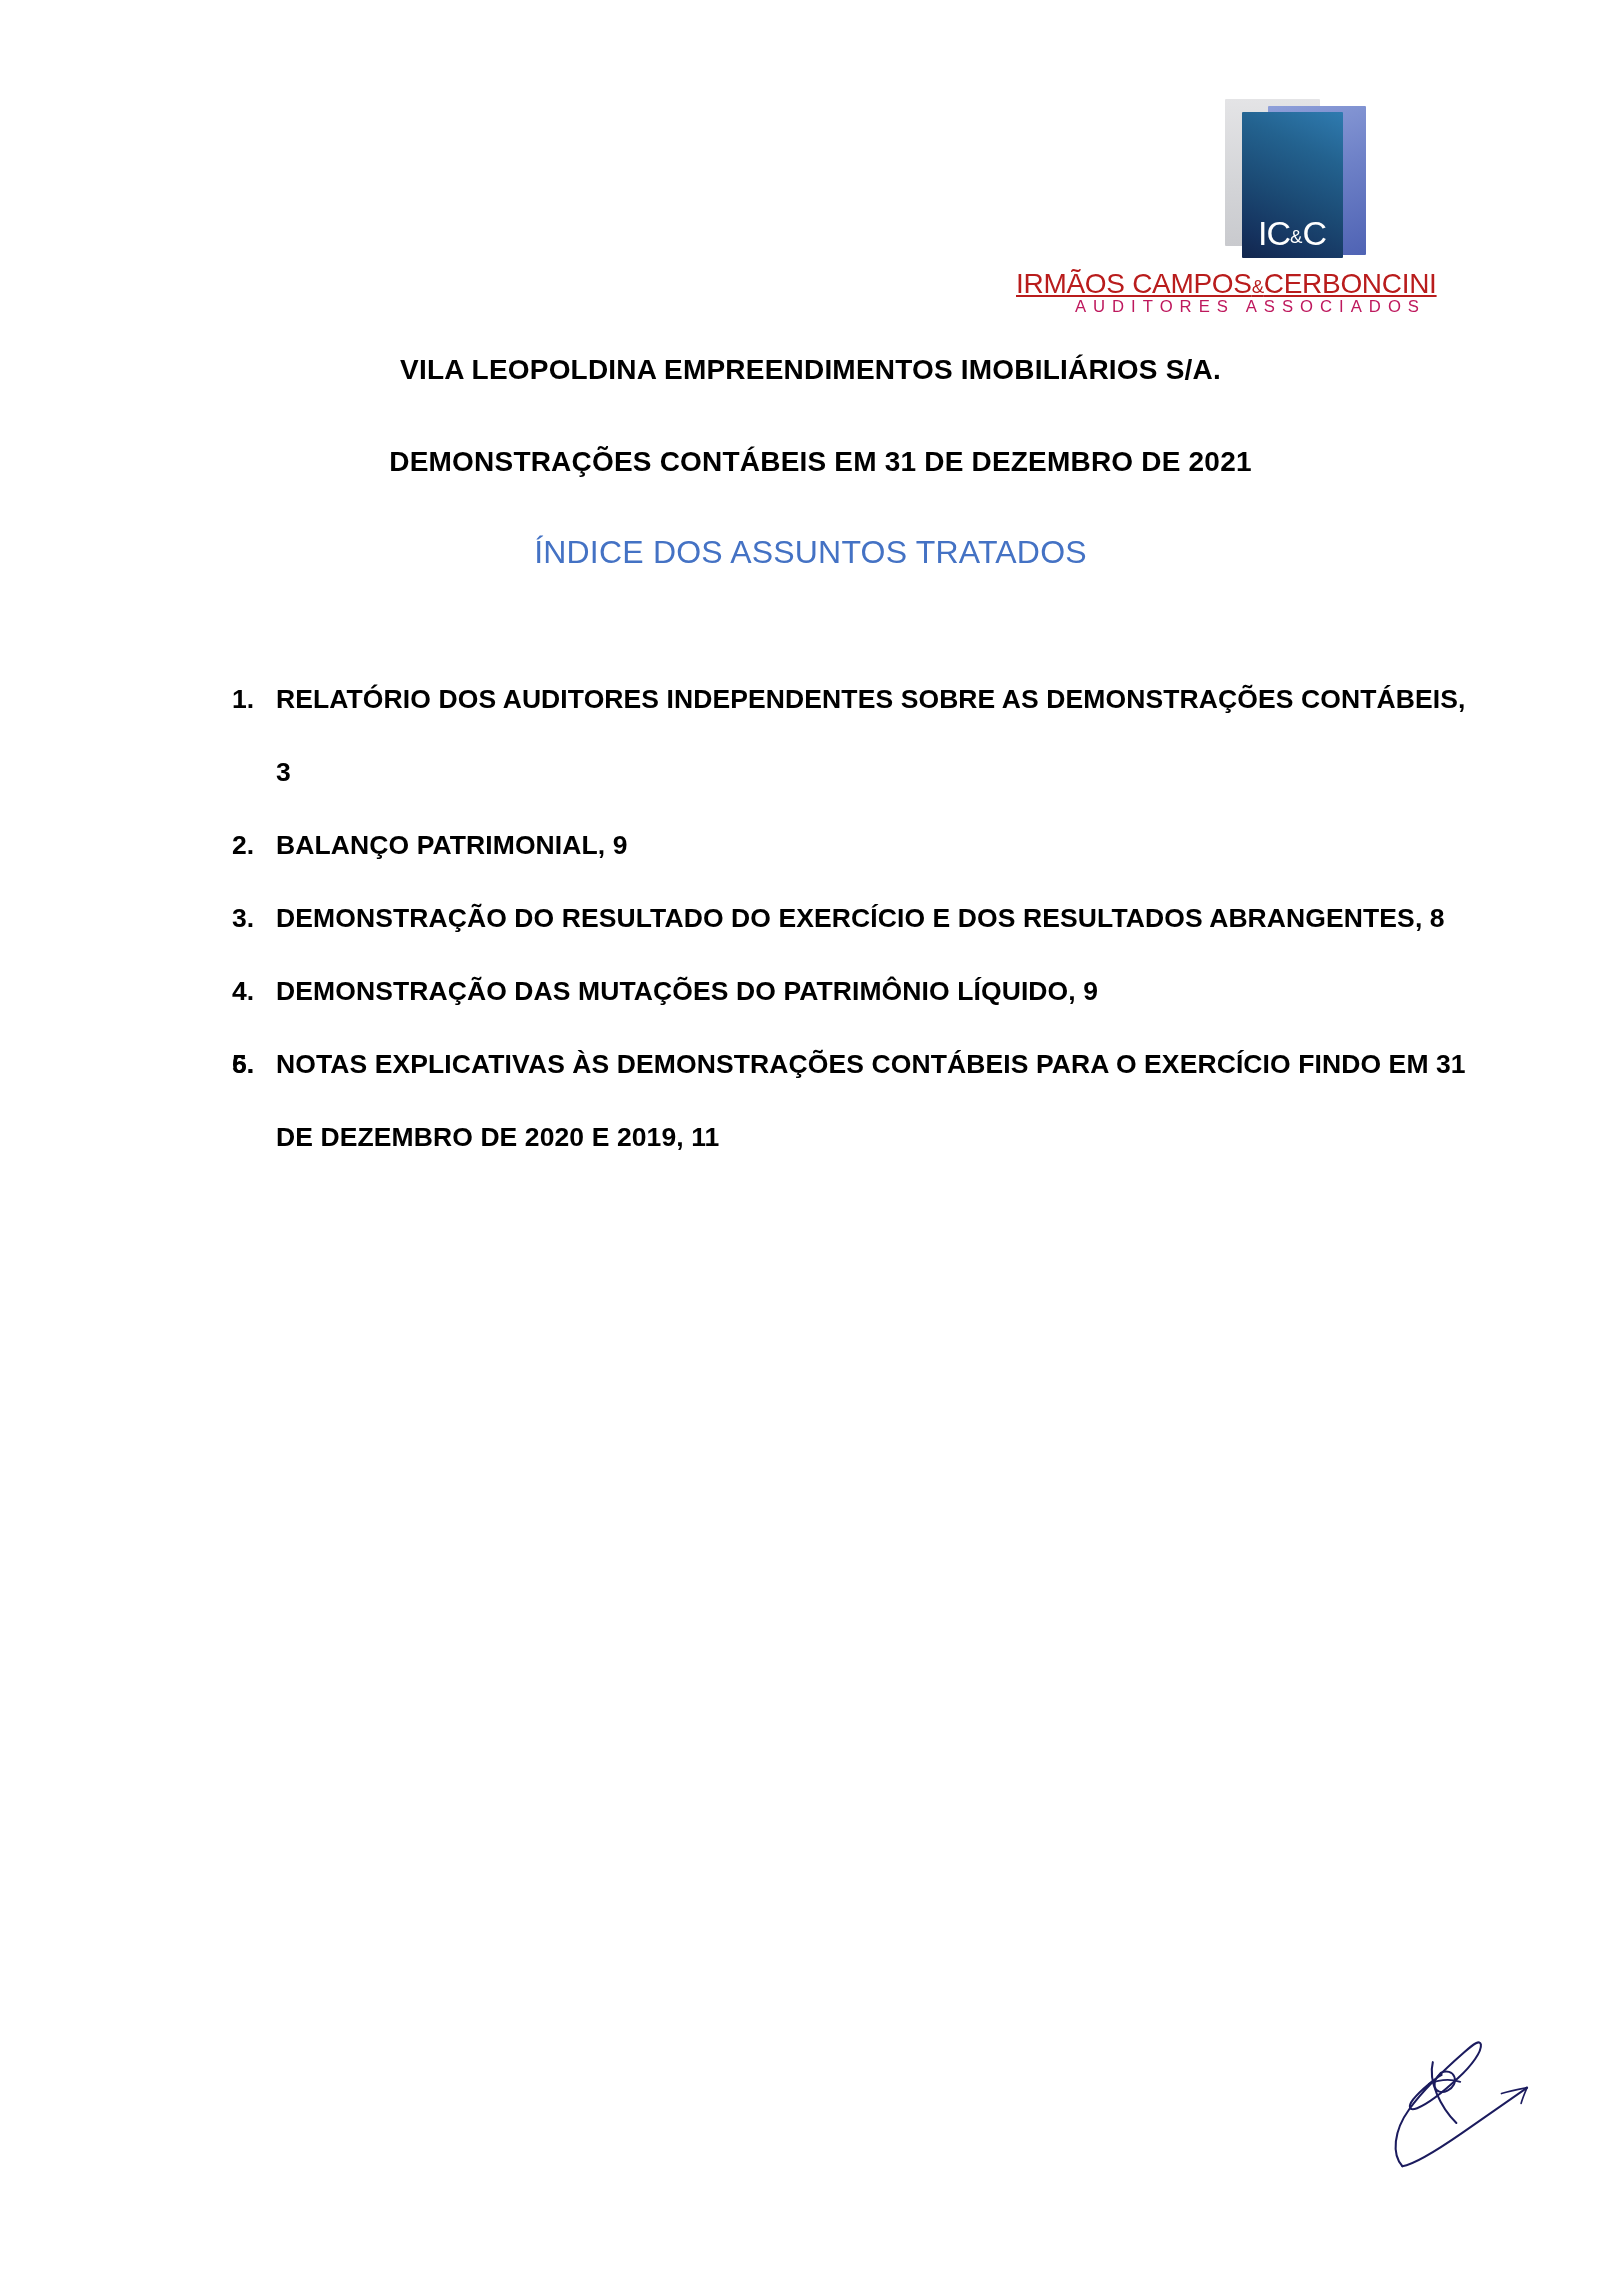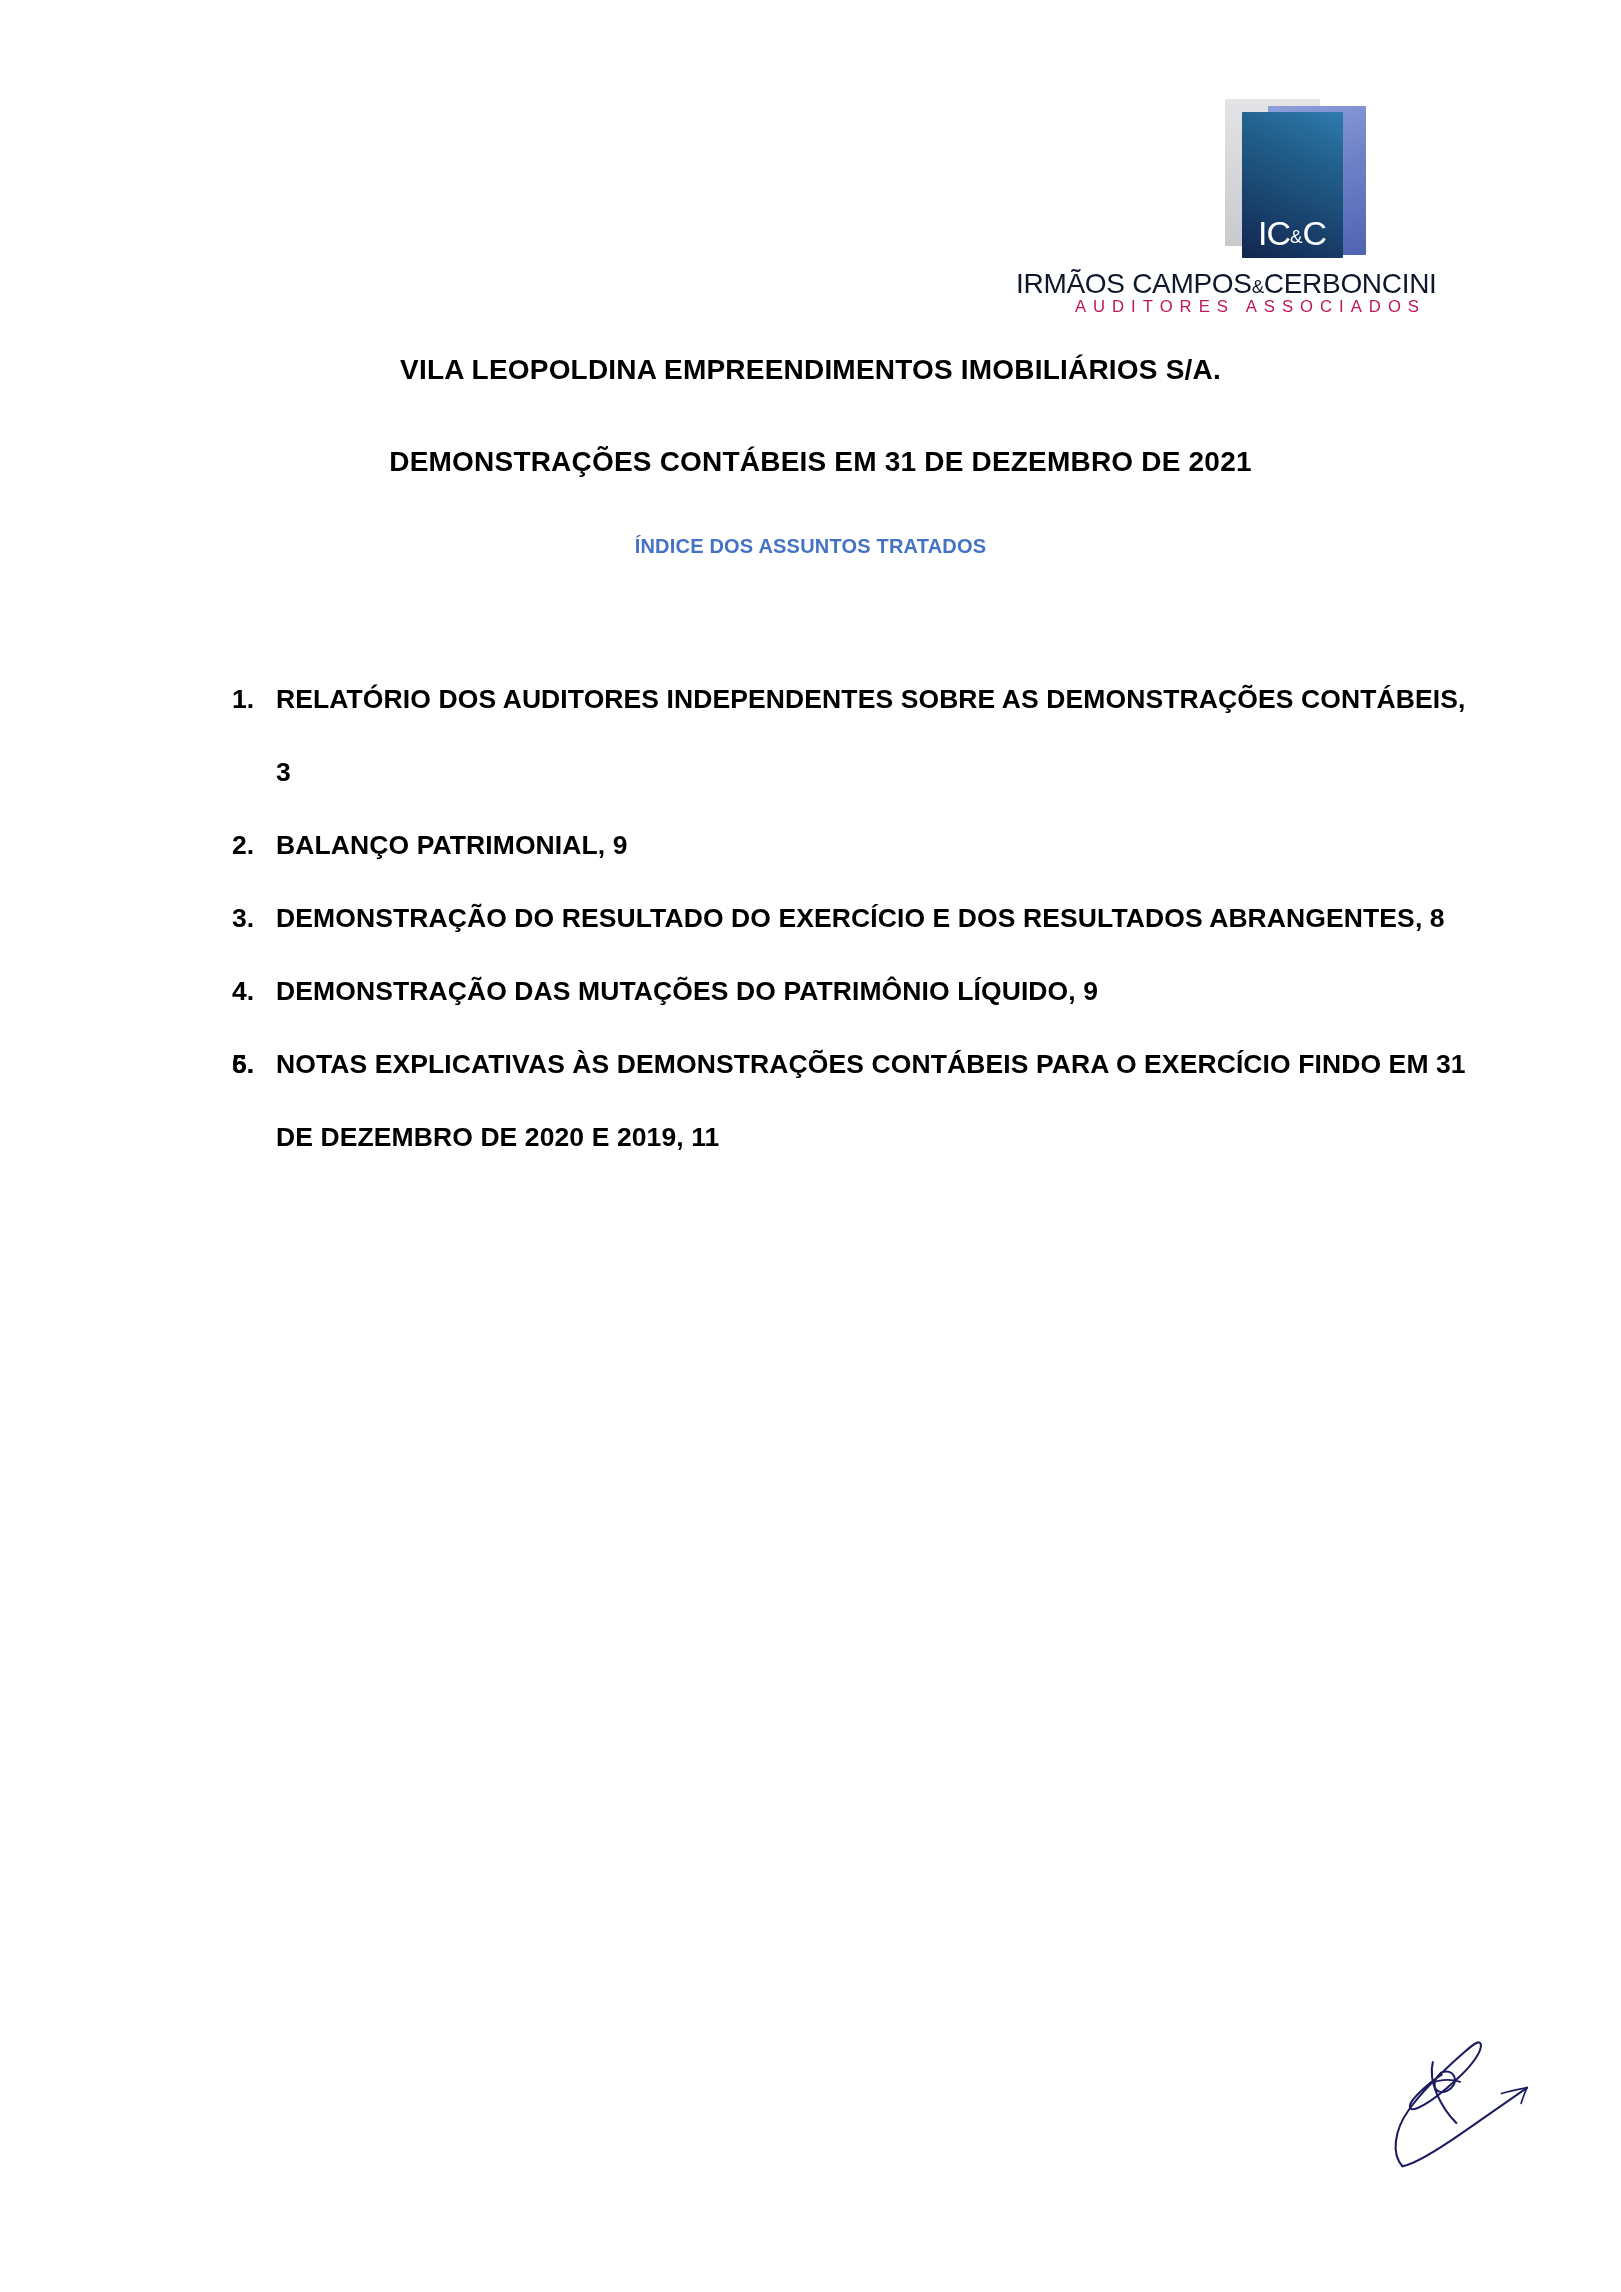--- a/index.html
+++ b/index.html
@@ -79,23 +79,24 @@
     letter-spacing: 0;
   }
   .logo-name {
     position: absolute;
     left: 0;
     top: 179px;
     width: 412px;
     font-family: "Liberation Sans", sans-serif;
     font-size: 28px;
     line-height: 1.05;
-    color: #0f172a;
+    color: #b91c1c;
     white-space: nowrap;
     letter-spacing: -0.3px;
+    text-decoration: underline;
   }
   .logo-name .amp-small {
     font-size: 18.6px;
   }
   .logo-tagline {
     position: absolute;
     left: 0;
     top: 209px;
     width: 412px;
     text-align: right;
@@ -124,22 +125,22 @@
     letter-spacing: 0.2px;
     color: #000000;
     margin: 0;
   }
   .doc-title.line2 {
     margin-top: 61px;
     padding-left: 20px;
   }
   .doc-subtitle {
     text-align: center;
-    font-size: 20px;
-    font-weight: bold;
+    font-size: 32px;
+    font-weight: normal;
     line-height: 1.1;
     letter-spacing: 0.2px;
     margin: 0;
     margin-top: 57px;
     color: #4472c4;
   }
 
   
   .index-list {
     position: absolute;

